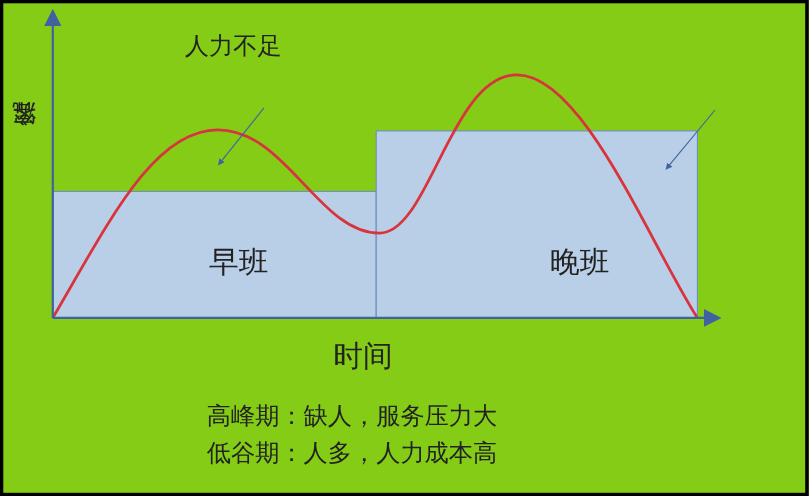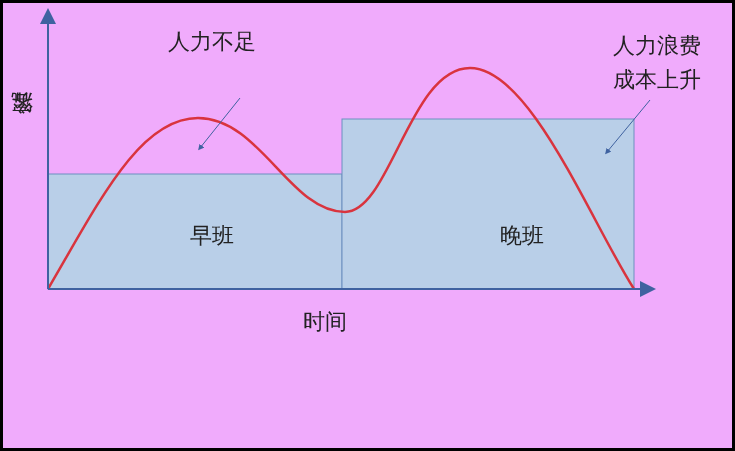--- a/index.html
+++ b/index.html
@@ -1,23 +1,23 @@
 <!DOCTYPE html>
 <html><head>
   <meta charset="utf-8">
   <style>
     html, body { margin: 0; padding: 0; background: #000; }
     #frame {
       position: relative; width: 729px; height: 445px;
-      margin: 3px; background: #f0abfc; overflow: hidden;
+      margin: 3px; background: #84cc16; overflow: hidden;
       font-family: Liberation Sans, sans-serif;
       color: #222;
     }
     svg { position: absolute; left: -3px; top: -3px; }
-    .lbl { position: absolute; white-space: nowrap; font-size: 22px; line-height: 1; }
+    .lbl { position: absolute; white-space: nowrap; font-size: 27px; line-height: 1; }
     .note { position: absolute; font-size: 22px; line-height: 34px; text-align: center; white-space: nowrap; }
     .ylabel { position: absolute; left: 4px; top: 130px; font-size: 22px; writing-mode: vertical-rl; transform: rotate(180deg); }
     .summary { position: absolute; left: 185px; top: 358px; font-size: 22px; line-height: 34px; white-space: nowrap; }
   </style>
 </head>
 <body>
 
 <div id="frame">
   <svg width="735" height="451" viewBox="0 0 735 451">
     <defs>
@@ -35,23 +35,23 @@
     <line x1="48" y1="289" x2="648" y2="289" stroke="#3f62a0" stroke-width="2" marker-end="url(#arr)"></line>
     <line x1="240" y1="98" x2="200" y2="148" stroke="#3f62a0" stroke-width="1" marker-end="url(#arr2)"></line>
     <line x1="650" y1="100" x2="607" y2="152" stroke="#3f62a0" stroke-width="1" marker-end="url(#arr2)"></line>
   </svg>
 
   <div class="ylabel">客流</div>
 
   <div class="note" style="left:165px; top:22px;">
     <div>人力不足</div>
   </div>
-  <div class="note" style="left:610px; top:26px;">
-    <div>人力浪费</div>
-    <div>成本上升</div>
-  </div>
 
   <div class="lbl" style="left:187px; top:222px;">早班</div>
   <div class="lbl" style="left:497px; top:222px;">晚班</div>
 
   <div class="lbl" style="left:300px; top:308px;">时间</div>
 
+  <div class="summary">
+    <div>高峰期：缺人，服务压力大</div>
+    <div>低谷期：人多，人力成本高</div>
+  </div>
 </div>
 
 </body></html>

